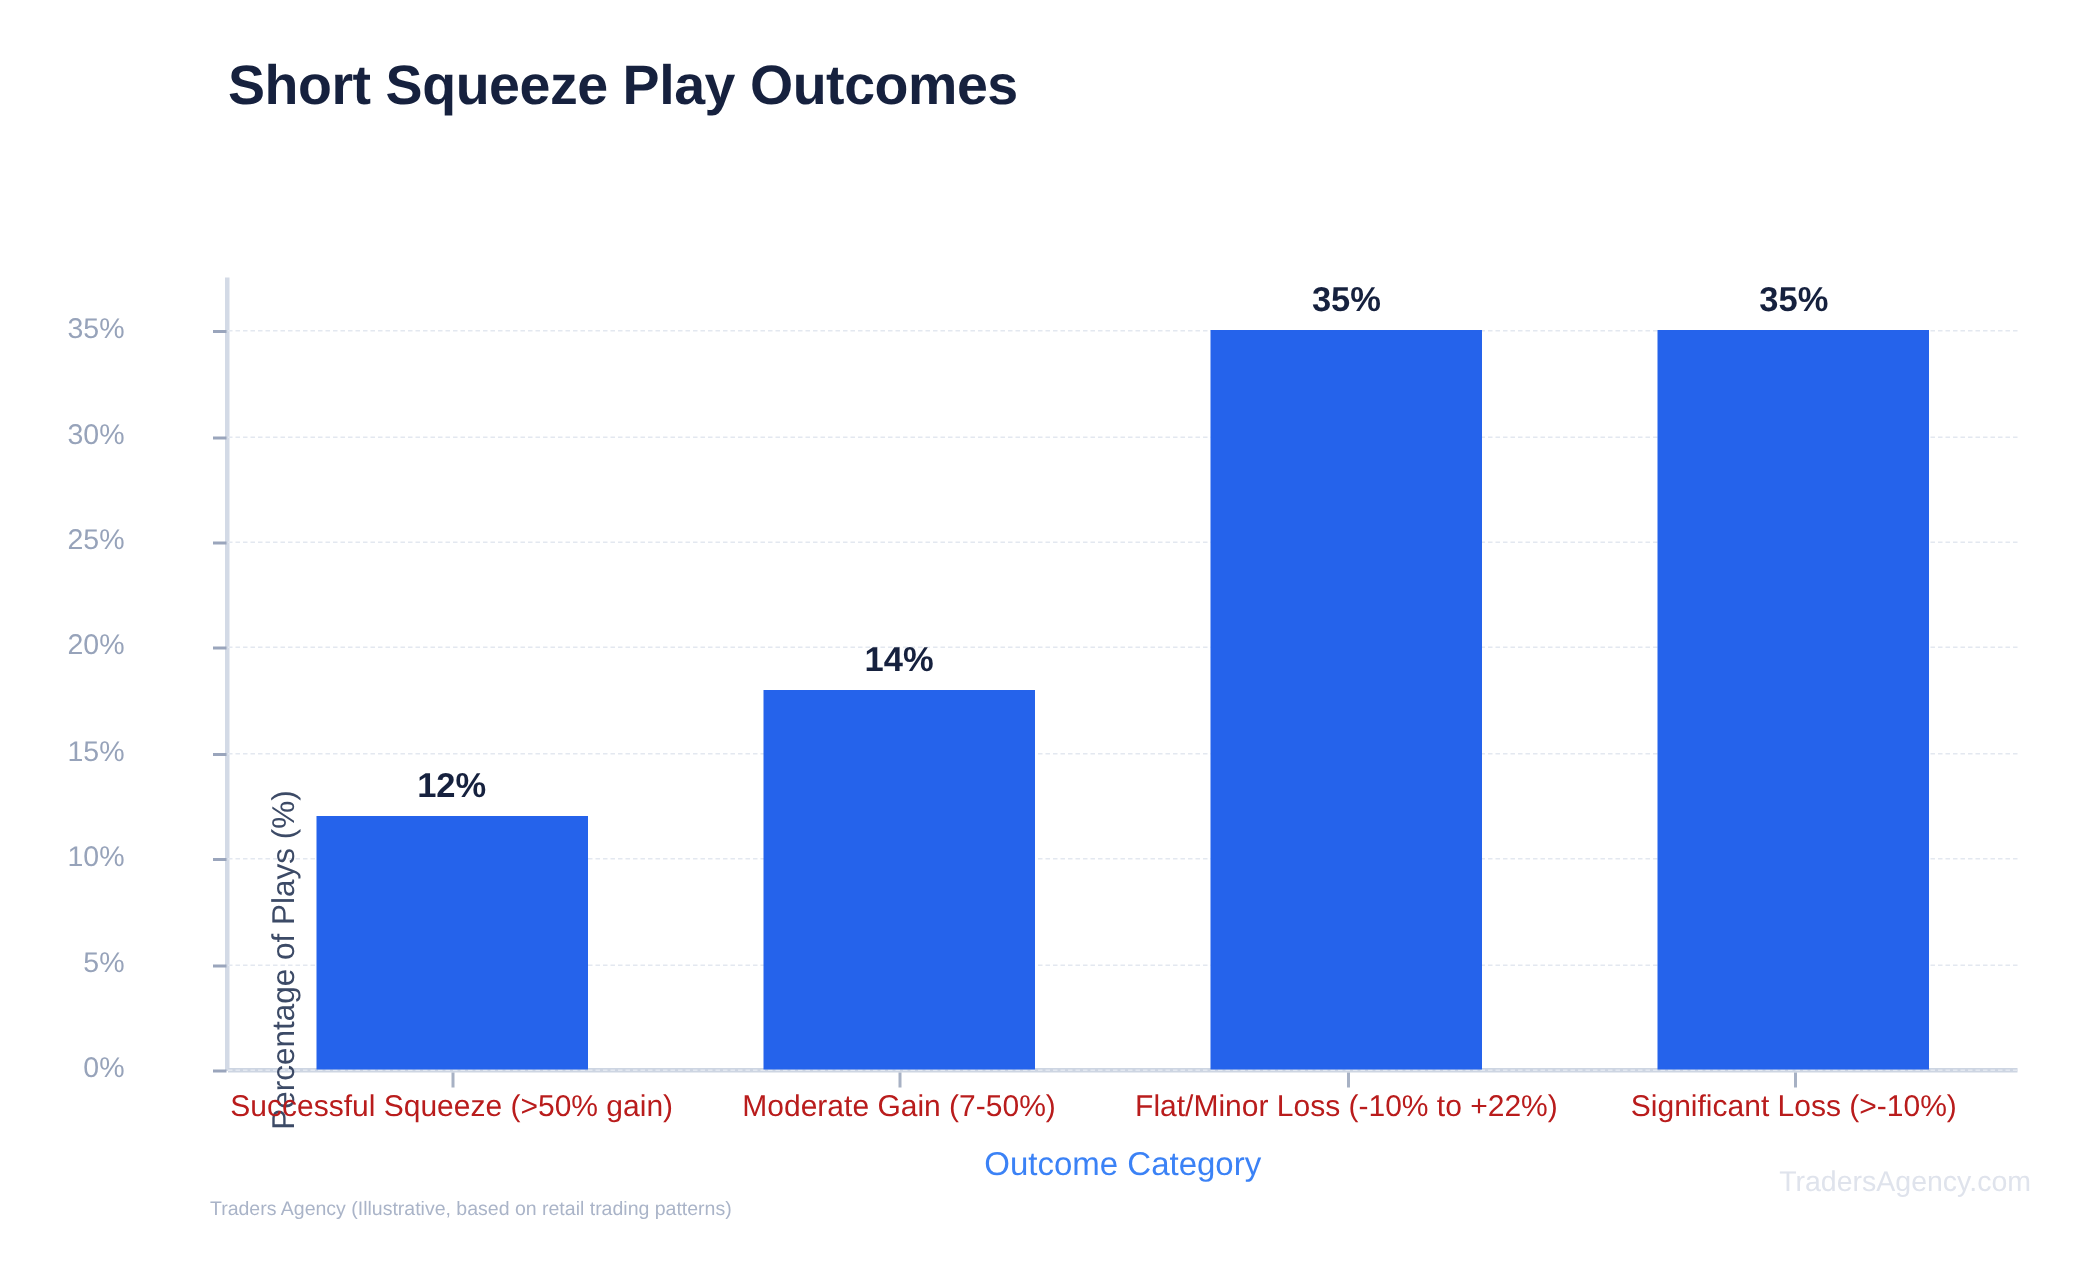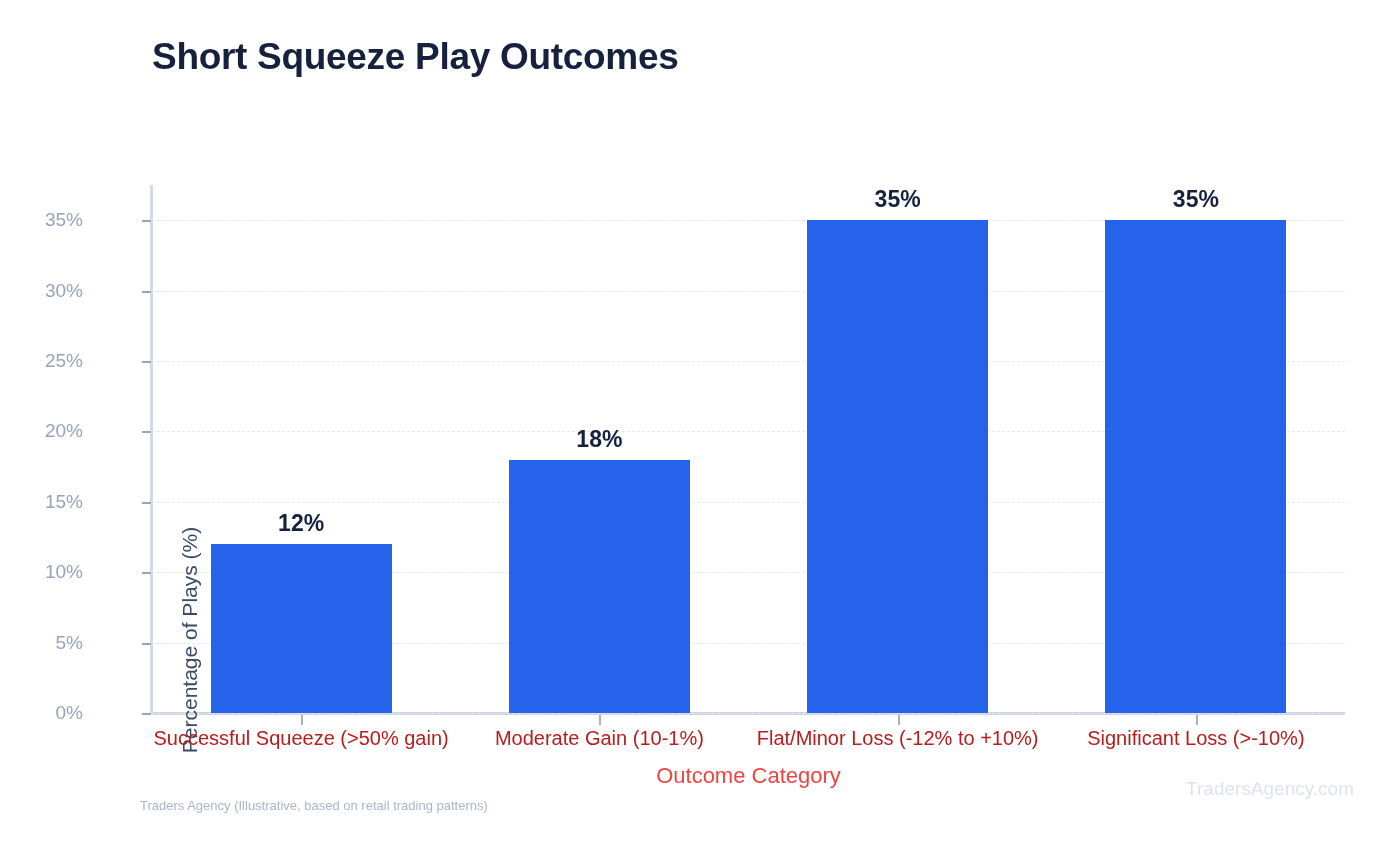--- a/index.html
+++ b/index.html
@@ -139,21 +139,21 @@
     white-space: nowrap;
     transform: translateX(-50%);
   }
   .x-axis-title {
     position: absolute;
     left: 0;
     top: 763px;
     width: 1389px;
     text-align: center;
     font-size: 22px;
-    color: #ef4444;
+    color: #3b82f6;
     white-space: nowrap;
   }
   .x-axis-title span { position: relative; left: 54px; }
 
   
   .source-note {
     position: absolute;
     left: 140px;
     top: 798px;
     font-size: 13px;
@@ -214,29 +214,29 @@
       <div class="y-tick-label" style="top: 361px;">25%</div>
       <div class="y-tick-mark" style="top: 290.6px;"></div>
       <div class="y-tick-label" style="top: 290.6px;">30%</div>
       <div class="y-tick-mark" style="top: 220.2px;"></div>
       <div class="y-tick-label" style="top: 220.2px;">35%</div>
     </div>
   <div id="x-ticks">
       <div class="x-tick-mark" style="left: 301.125px;"></div>
       <div class="x-tick-label" style="left: 301.125px;">Successful Squeeze (&gt;50% gain)</div>
       <div class="x-tick-mark" style="left: 599.375px;"></div>
-      <div class="x-tick-label" style="left: 599.375px;">Moderate Gain (10-1%)</div>
+      <div class="x-tick-label" style="left: 599.375px;">Moderate Gain (7-50%)</div>
       <div class="x-tick-mark" style="left: 897.625px;"></div>
-      <div class="x-tick-label" style="left: 897.625px;">Flat/Minor Loss (-12% to +10%)</div>
+      <div class="x-tick-label" style="left: 897.625px;">Flat/Minor Loss (-10% to +22%)</div>
       <div class="x-tick-mark" style="left: 1195.88px;"></div>
       <div class="x-tick-label" style="left: 1195.88px;">Significant Loss (&gt;-10%)</div>
     </div>
   <div id="bar-labels">
       <div class="bar-value-label" style="left: 210.625px; width: 181px; top: 510.04px; text-align: center;">12%</div>
-      <div class="bar-value-label" style="left: 508.875px; width: 181px; top: 425.56px;">18%</div>
+      <div class="bar-value-label" style="left: 508.875px; width: 181px; top: 425.56px;">14%</div>
       <div class="bar-value-label" style="left: 807.125px; width: 181px; top: 186.2px;">35%</div>
       <div class="bar-value-label" style="left: 1105.38px; width: 181px; top: 186.2px;">35%</div>
     </div>
 
   <div class="x-axis-title"><span>Outcome Category</span></div>
 
   <div class="source-note">Traders Agency (Illustrative, based on retail trading patterns)</div>
   <div class="watermark">TradersAgency.com</div>
 
 </div>

